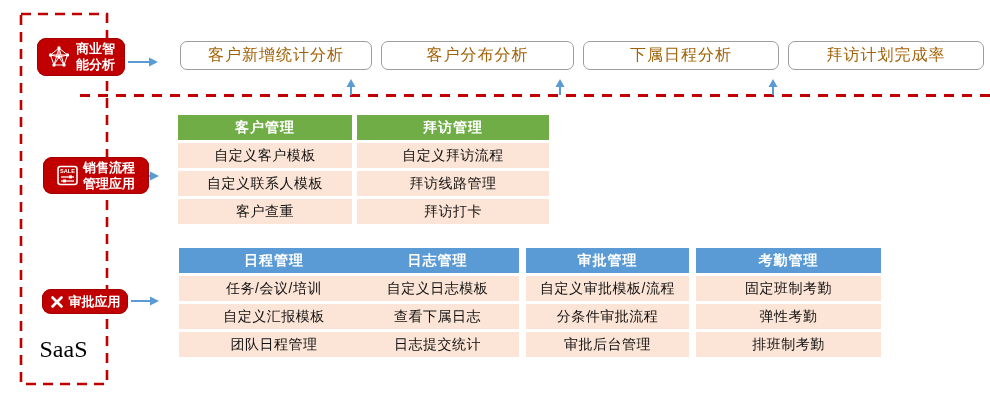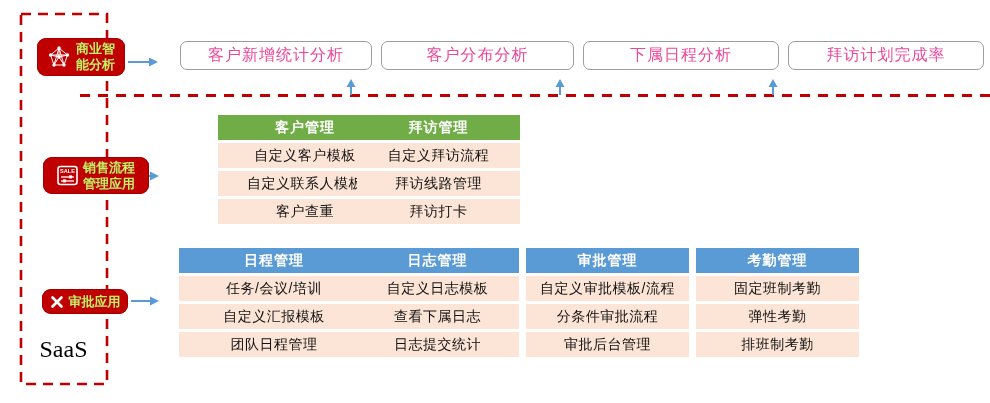--- a/index.html
+++ b/index.html
@@ -2,34 +2,34 @@
 <html><head>
 <meta charset="utf-8">
 <style>
   html,body{margin:0;padding:0;background:#fff;}
   #canvas{
     position:relative;width:990px;height:403px;background:#fff;overflow:hidden;
     font-family:"Liberation Sans","DejaVu Sans",sans-serif;
   }
   #deco{position:absolute;left:0;top:0;z-index:1;}
   .red-label{
-    position:absolute;z-index:3;background:#C00000;color:#bef264;border-radius:9px;
+    position:absolute;z-index:3;background:#C00000;color:#ffffff;border-radius:9px;
     display:flex;align-items:center;justify-content:center;gap:5px;
     font-weight:bold;font-size:13px;line-height:16px;text-align:center;
     box-shadow:0 0 0 1px #a50000 inset;
   }
   .red-label .txt{white-space:pre-line;}
   #label-bi{left:37px;top:38px;width:88px;height:38px;}
   #label-sales{left:43px;top:157px;width:106px;height:37px;}
   #label-approval{left:42px;top:289px;width:86px;height:25px;font-size:13px;}
   .top-box{
     position:absolute;top:41px;height:27px;z-index:2;
     background:#fff;border:1px solid #9d9d9d;border-radius:7px;
     display:flex;align-items:center;justify-content:center;
-    font-size:16px;color:#ec4899;letter-spacing:1px;
+    font-size:16px;color:#a16207;letter-spacing:1px;
   }
   .tbl{position:absolute;z-index:2;display:flex;flex-direction:column;gap:3px;}
   .tbl .hdr{
     height:25px;display:flex;align-items:center;justify-content:center;
     color:#fff;font-weight:bold;font-size:14px;letter-spacing:1px;
   }
   .tbl.green .hdr{background:#70AD47;}
   .tbl.blue .hdr{background:#5B9BD5;}
   .tbl .row{
     height:25px;display:flex;align-items:center;justify-content:center;
@@ -110,27 +110,27 @@
       <text x="10.5" y="8" text-anchor="middle" font-size="5.6" font-weight="bold" fill="#fff" font-family="Liberation Sans, sans-serif">SALE</text>
       <line x1="4" y1="12" x2="17" y2="12" stroke="#fff" stroke-width="1.3"></line>
       <rect x="12" y="10.4" width="3" height="3" fill="#fff"></rect>
       <line x1="4" y1="16" x2="17" y2="16" stroke="#fff" stroke-width="1.3"></line>
       <rect x="6" y="14.4" width="3" height="3" fill="#fff"></rect>
     </svg>
     <span class="txt">销售流程
 管理应用</span>
   </div>
 
-  <div class="tbl green" style="left:178px;top:115px;width:174px;margin-left:40px;">
+  <div class="tbl green" style="left:178px;top:115px;width:174px;">
     <div class="hdr">客户管理</div>
     <div class="row">自定义客户模板</div>
     <div class="row">自定义联系人模板</div>
     <div class="row">客户查重</div>
   </div>
-  <div class="tbl green" style="left:357px;top:115px;width:163px;text-align:center;">
+  <div class="tbl green" style="left:357px;top:115px;width:192px;text-align:center;">
     <div class="hdr">拜访管理</div>
     <div class="row">自定义拜访流程</div>
     <div class="row">拜访线路管理</div>
     <div class="row">拜访打卡</div>
   </div>
 
   <div class="red-label" id="label-approval">
     <svg class="icon" width="14" height="14" viewBox="0 0 14 14">
       <g stroke="#fff" stroke-width="2.6" stroke-linecap="round">
         <line x1="2.5" y1="2.5" x2="11.5" y2="11.5"></line>
@@ -151,21 +151,21 @@
     <div class="row">自定义日志模板</div>
     <div class="row">查看下属日志</div>
     <div class="row">日志提交统计</div>
   </div>
   <div class="tbl blue" style="left:526px;top:248px;width:163px;">
     <div class="hdr">审批管理</div>
     <div class="row">自定义审批模板/流程</div>
     <div class="row">分条件审批流程</div>
     <div class="row">审批后台管理</div>
   </div>
-  <div class="tbl blue" style="left:696px;top:248px;width:163px;">
+  <div class="tbl blue" style="left:696px;top:248px;width:185px;">
     <div class="hdr">考勤管理</div>
     <div class="row">固定班制考勤</div>
     <div class="row">弹性考勤</div>
     <div class="row">排班制考勤</div>
   </div>
 
   <div id="saas">SaaS</div>
 
 </div>
 

